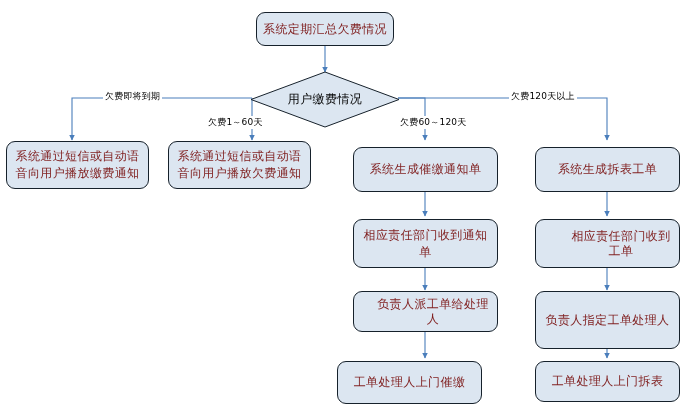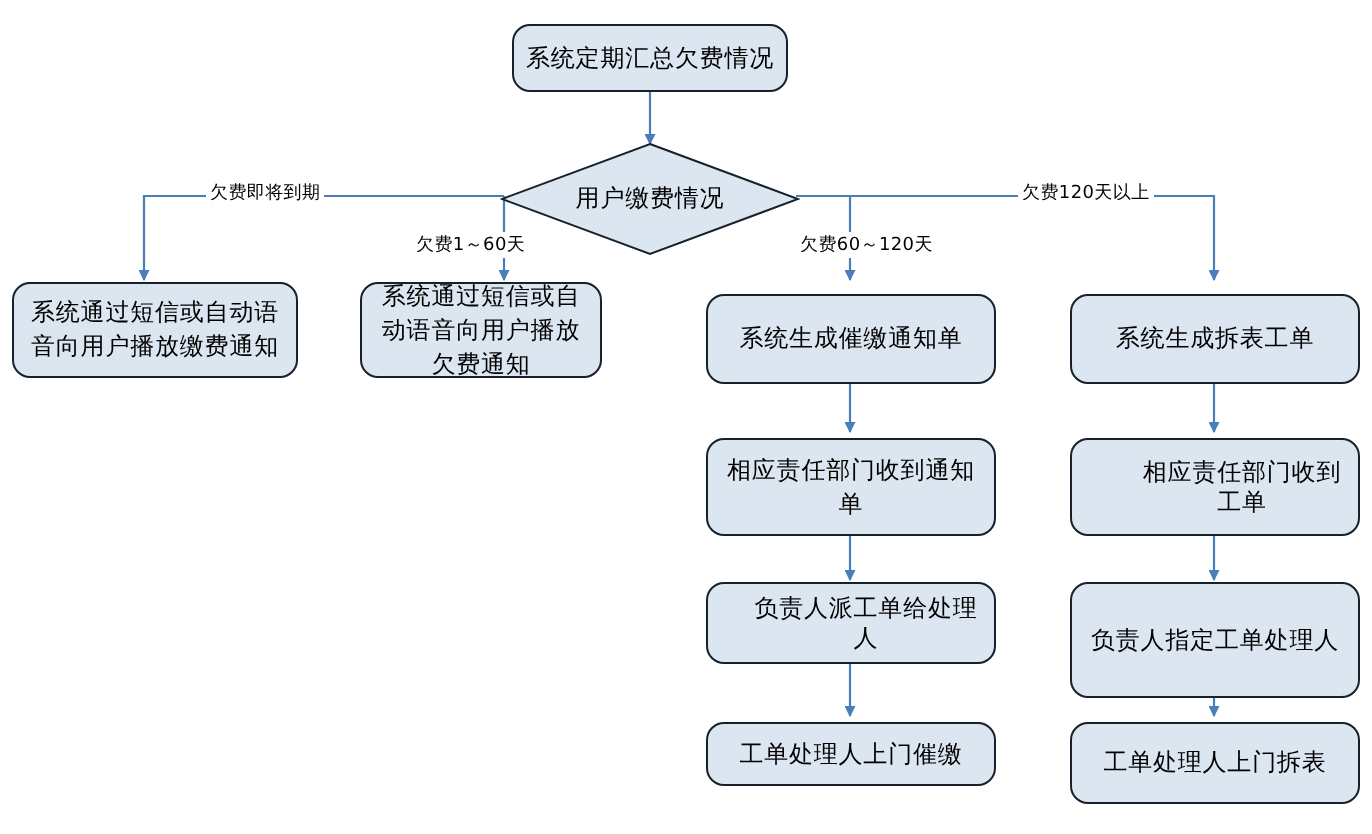--- a/index.html
+++ b/index.html
@@ -19,21 +19,21 @@
   .node{
     position:absolute;
     box-sizing:border-box;
     background:#dce6f1;
     border:1px solid #16212b;
     border-radius:9px;
     display:flex;
     align-items:center;
     justify-content:center;
     text-align:center;
-    color:#000000;
+    color:#7f1d1d;
     font-size:12px;
     line-height:15px;
     letter-spacing:.4px;
     padding:0 5px;
   }
   .node.two-line{line-height:17px;}
 
   
   .diamond-wrap{position:absolute;}
   .diamond-wrap svg{display:block;}
@@ -106,34 +106,34 @@
 
   <div class="edge-label" style="left:103px;top:90px;">欠费即将到期</div>
   <div class="edge-label" style="left:206px;top:116px;">欠费1～60天</div>
   <div class="edge-label" style="left:398px;top:116px;">欠费60～120天</div>
   <div class="edge-label" style="left:509px;top:90px;">欠费120天以上</div>
 
   <div class="node two-line" style="left:6px;top:141px;width:143px;height:48px;">
     <span>系统通过短信或自动语音向用户播放缴费通知</span>
   </div>
 
-  <div class="node two-line" style="left:180px;top:141px;width:121px;height:48px;">
+  <div class="node two-line" style="left:168px;top:141px;width:143px;height:48px;">
     <span>系统通过短信或自动语音向用户播放欠费通知</span>
   </div>
 
   <div class="node" style="left:353px;top:147px;width:145px;height:45px;">
     <span>系统生成催缴通知单</span>
   </div>
   <div class="node two-line" style="left:353px;top:219px;width:145px;height:49px;">
     <span>相应责任部门收到通知单</span>
   </div>
   <div class="node" style="left:353px;top:291px;width:145px;height:41px;padding-left:20px;">
     <span>负责人派工单给处理人</span>
   </div>
-  <div class="node" style="left:353px;top:361px;width:145px;height:32px;">
+  <div class="node" style="left:337px;top:361px;width:145px;height:43px;">
     <span>工单处理人上门催缴</span>
   </div>
 
   <div class="node" style="left:535px;top:147px;width:145px;height:45px;">
     <span>系统生成拆表工单</span>
   </div>
   <div class="node" style="left:535px;top:219px;width:145px;height:49px;padding-left:32px;">
     <span>相应责任部门收到工单</span>
   </div>
   <div class="node" style="left:535px;top:291px;width:145px;height:58px;">

